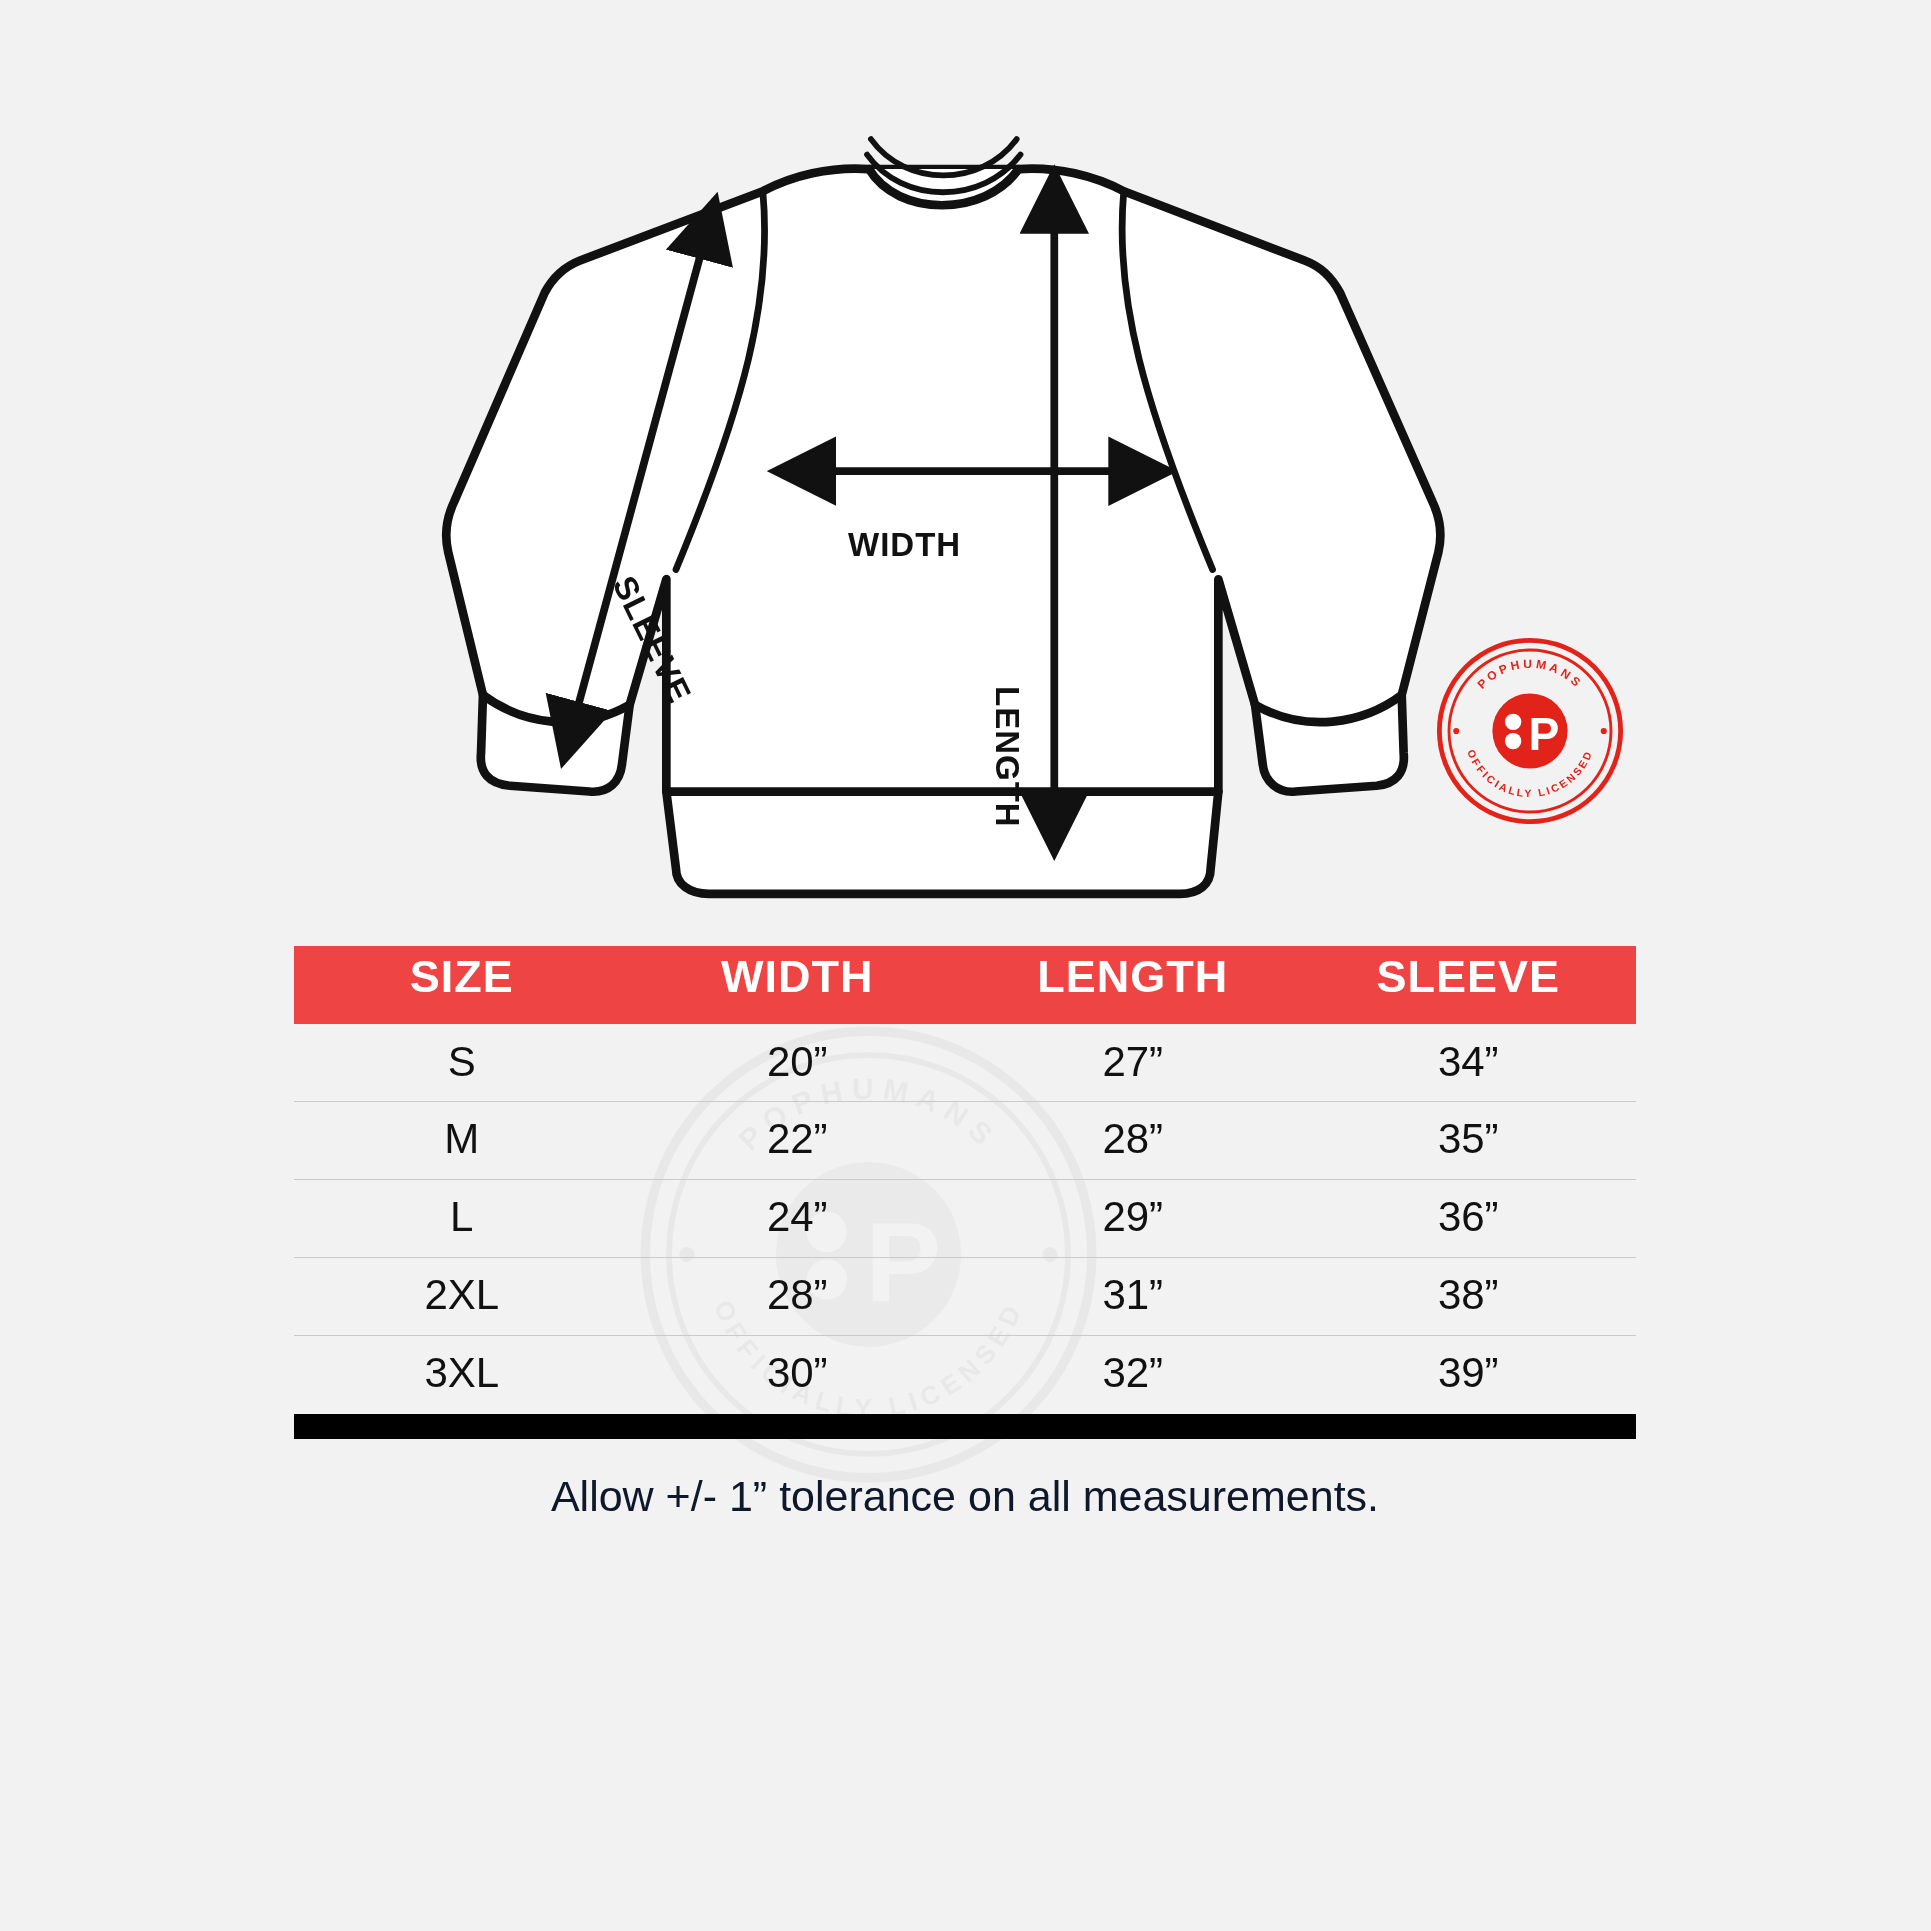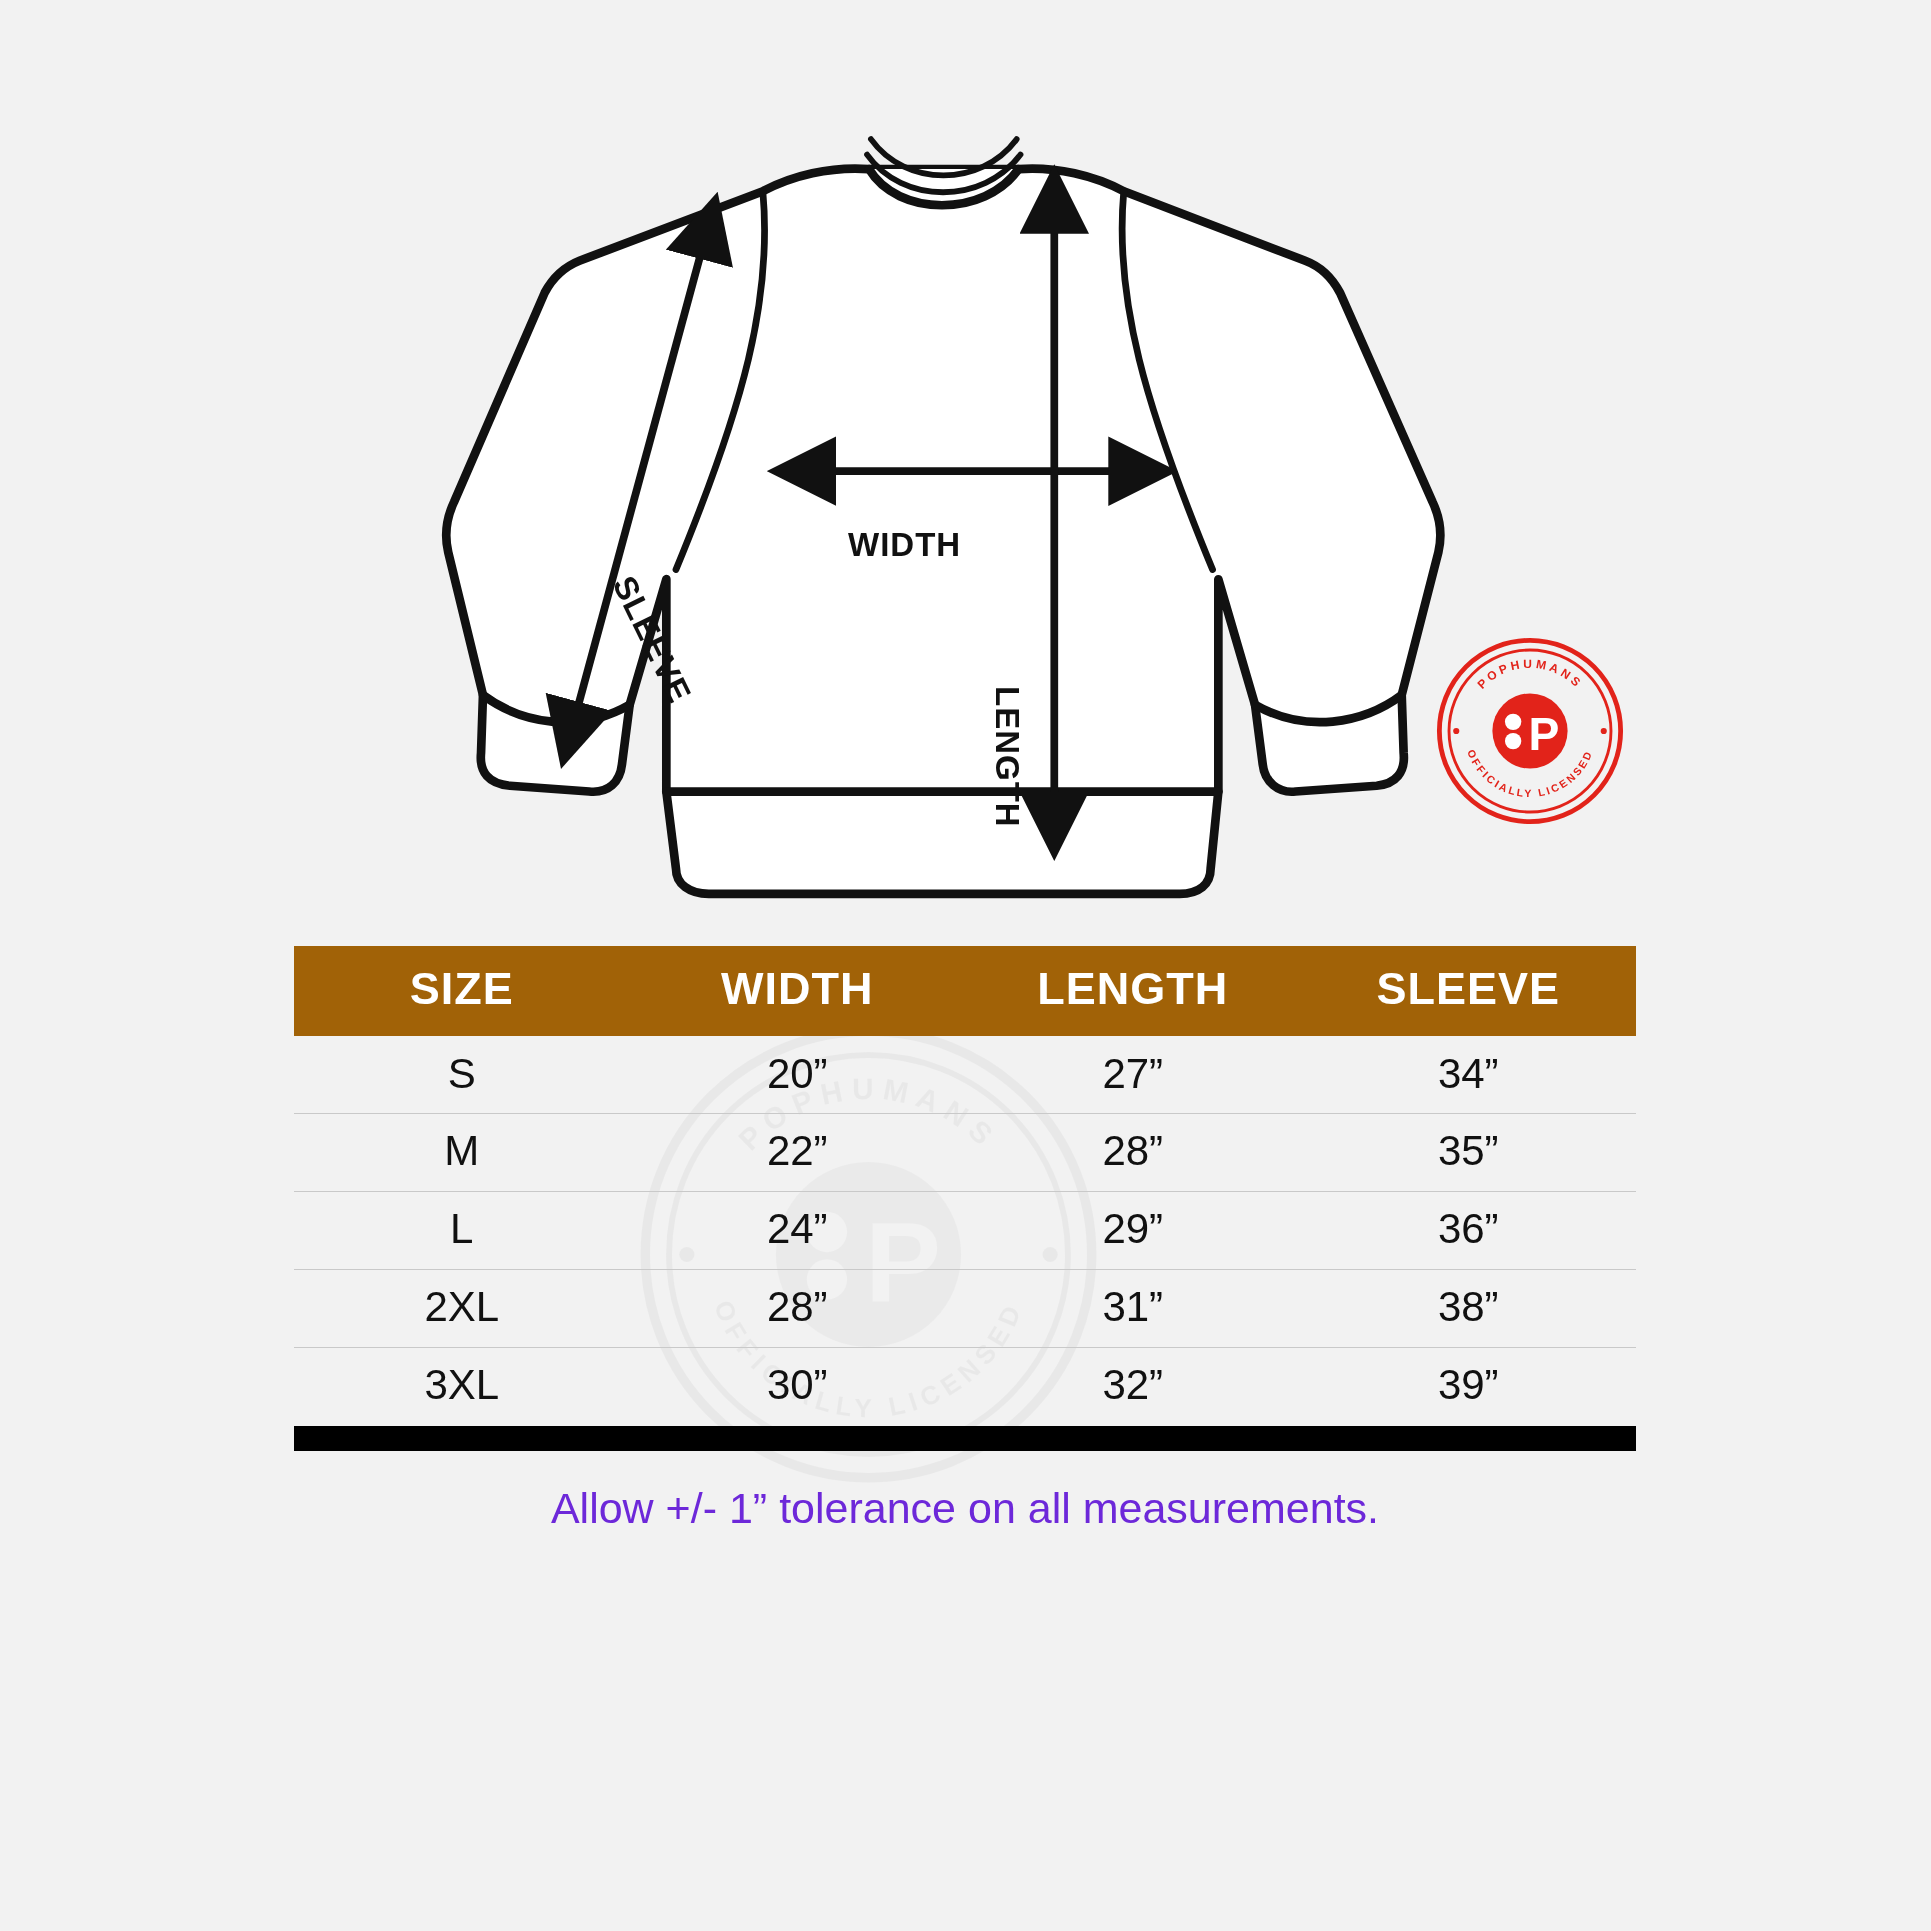--- a/index.html
+++ b/index.html
@@ -87,26 +87,26 @@
     left: 294px;
     top: 946px;
     width: 1342px;
   }
   table.size-table {
     width: 100%;
     border-collapse: collapse;
     table-layout: fixed;
   }
   table.size-table thead th {
-    background: #a16207;
+    background: #ef4444;
     color: #fff;
     font-size: 45px;
     font-weight: bold;
     letter-spacing: 1px;
-    padding: 17px 0 21px 0;
+    padding: 5px 0 21px 0;
     text-align: center;
   }
   table.size-table tbody td {
     font-size: 42px;
     color: #111;
     text-align: center;
     padding: 13.5px 0 15.4px 0;
     border-bottom: 1.9px solid #c9c9c9;
     background: transparent;
   }
@@ -115,21 +115,21 @@
   }
   .table-bottom-bar {
     height: 25px;
     background: #000;
     margin-top: 1.9px;
   }
   .tolerance {
     margin-top: 33px;
     text-align: center;
     font-size: 43px;
-    color: #6d28d9;
+    color: #0f172a;
     font-family: "Liberation Sans", sans-serif;
   }
 </style>
 </head>
 <body>
 
 <div class="page">
 
   <div class="illustration">
     <svg width="1931" height="801" viewBox="0 0 2000 830" xmlns="http://www.w3.org/2000/svg" aria-hidden="true">

